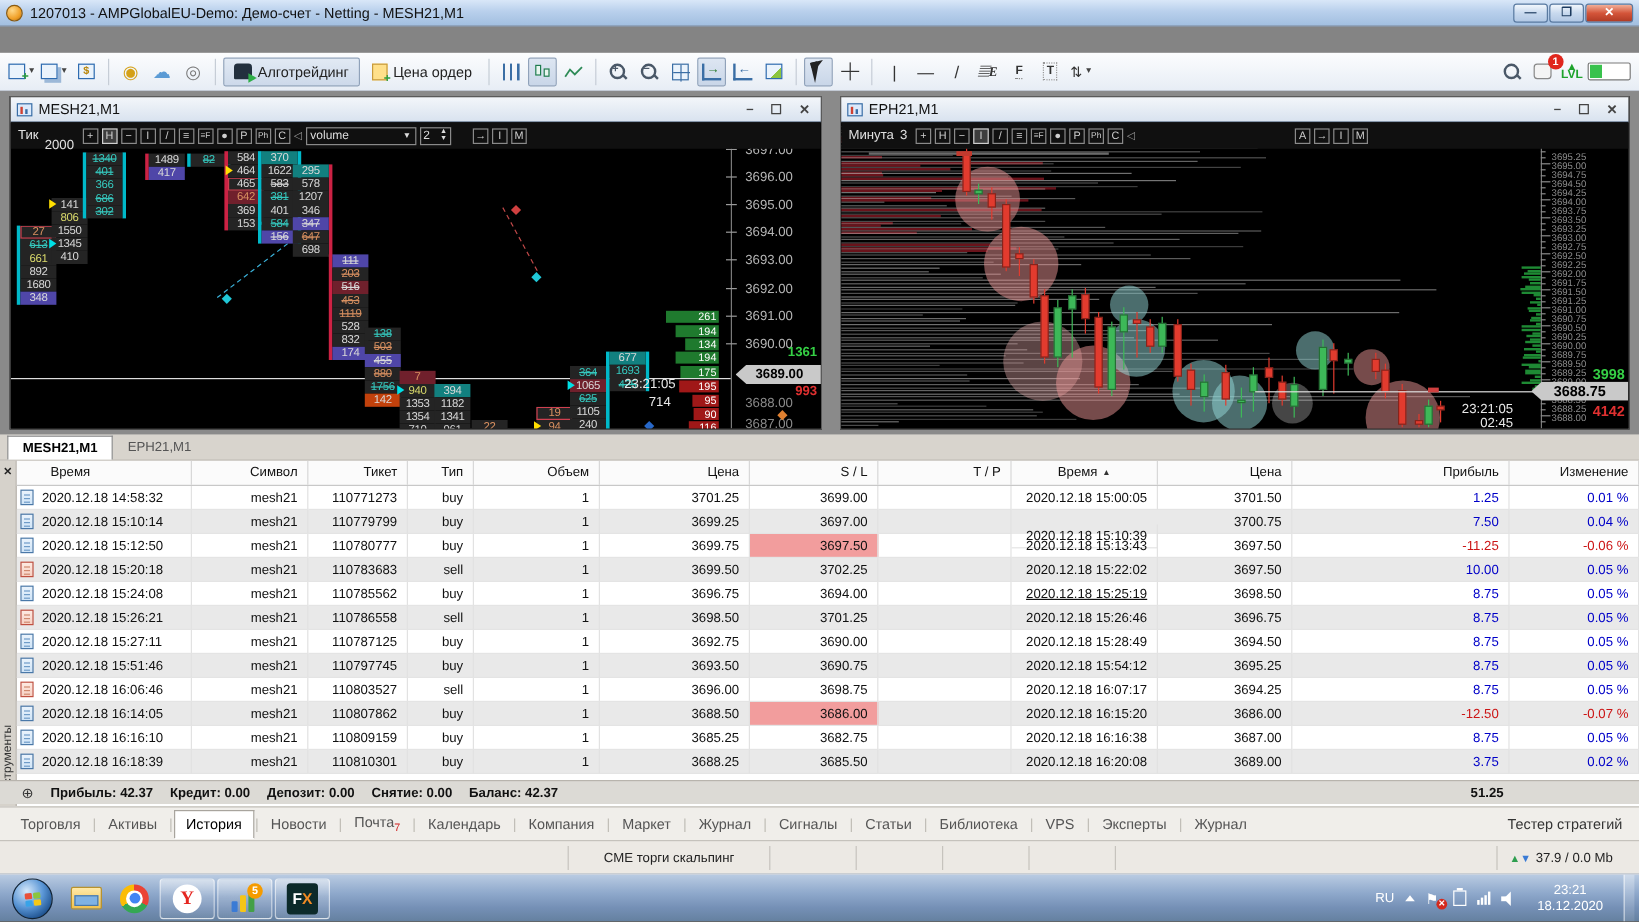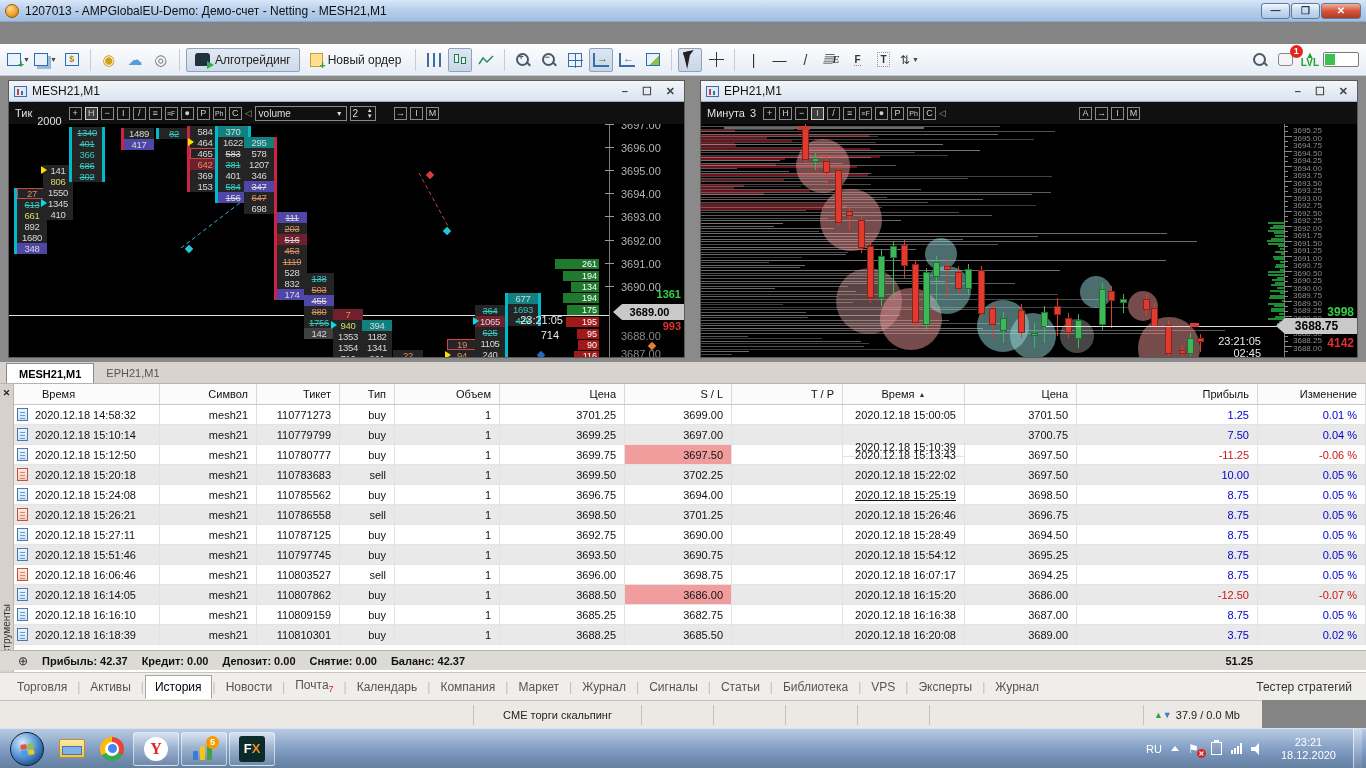--- a/index.html
+++ b/index.html
@@ -106,21 +106,21 @@
 #summary{position:absolute;left:0;top:266px;width:1366px;height:20px;background:#dcdad5;border-top:1px solid #b8b4ad;display:flex;align-items:center;font:bold 11px "Liberation Sans",sans-serif;color:#111;padding-left:18px;gap:14px}
 #sumright{position:absolute;right:113px;font-weight:bold}
 
 #bottomtabs{position:absolute;left:0;top:672px;width:1366px;height:28px;background:#f0eeea;border-top:1px solid #c8c5bf;display:flex;align-items:center;font-size:12px;color:#555;padding-left:8px}
 .btab{padding:4px 9px;position:relative}
 .btab.active{background:#fff;border:1px solid #a8a49d;border-bottom:1px solid #fff;color:#000}
 .bsep{color:#c0bdb6;padding:0 1px}
 .mailn{color:#d02020;font-size:9px;vertical-align:sub}
 #tester{margin-left:auto;padding-right:14px;color:#333}
 
-#statusbar{position:absolute;left:0;top:700px;width:1262px;height:28px;background:#ece9e4;border-top:1px solid #c5c2bc;display:flex;align-items:center;font-size:11px;color:#222}
+#statusbar{position:absolute;left:0;top:700px;width:1366px;height:28px;background:#ece9e4;border-top:1px solid #c5c2bc;display:flex;align-items:center;font-size:11px;color:#222}
 .scell{height:20px;border-left:1px solid #c6c3bd;display:flex;align-items:center;justify-content:center}
 #traffic{margin-left:auto;display:flex;align-items:center;gap:4px;padding-right:22px;height:20px;border-left:1px solid #c6c3bd;padding-left:10px}
 .tico{font-size:9px}
 
 #taskbar{position:absolute;left:0;top:728px;width:1366px;height:40px;background:linear-gradient(#b9cbe2,#8ea8cb 40%,#7590b6 70%,#64809f);border-top:1px solid #d7e2f0;display:flex;align-items:center}
 #orb{width:34px;height:34px;border-radius:50%;margin:0 8px 0 10px;background:radial-gradient(circle at 35% 30%,#d5e8fa,#5a96d6 45%,#1c4f8c 80%,#0a2c55);border:1px solid #123;position:relative}
 .flag{position:absolute;left:10px;top:11px;width:14px;height:12px;transform:rotate(-6deg)}
 .flag i{position:absolute;width:6px;height:5px;border-radius:1px}
 .tkico{width:40px;height:34px;display:flex;align-items:center;justify-content:center}
 .tkbtn{width:46px;height:34px;margin:0 1px;border:1px solid rgba(255,255,255,.55);border-radius:3px;background:linear-gradient(rgba(255,255,255,.5),rgba(255,255,255,.18) 45%,rgba(255,255,255,.06));display:flex;align-items:center;justify-content:center}
@@ -190,21 +190,21 @@
       <div class="tbtn">
         <span style="color:#777;font-size:15px">◎</span>
       </div>
       <div class="tsep"></div>
       <div class="lblbtn pressed">
         <span class="ic ic-algo"></span>
         <span>Алготрейдинг</span>
       </div>
       <div class="lblbtn">
         <span class="ic ic-doc plus"></span>
-        <span>Новый ордер</span>
+        <span>Цена ордер</span>
       </div>
       <div class="tsep"></div>
       <div class="tbtn">
         <span class="ic ic-bars"></span>
       </div>
       <div class="tbtn pressed">
         <span class="ic ic-candles">
           <i style="left:2px;top:2px;height:9px"></i>
           <i style="left:9px;top:5px;height:7px"></i>
         </span>
@@ -418,21 +418,21 @@
             <div class="fpcell">528</div>
             <div class="fpcell">832</div>
             <div class="fpcell" style="background: rgb(79, 70, 168);">174</div>
           </div>
           <div class="fpcol" style="left: 295px; top: 171px;">
             <div class="fpcell" style="color: rgb(53, 200, 190); text-decoration: line-through;">138</div>
             <div class="fpcell" style="color: rgb(216, 144, 96); text-decoration: line-through;">503</div>
             <div class="fpcell" style="background: rgb(79, 70, 168); text-decoration: line-through;">455</div>
             <div class="fpcell" style="color: rgb(216, 144, 96); text-decoration: line-through;">880</div>
             <div class="fpcell" style="color: rgb(53, 200, 190); text-decoration: line-through;">1756</div>
-            <div class="fpcell" style="background: #404040;">142</div>
+            <div class="fpcell" style="background: #c2410c;">142</div>
           </div>
           <div class="fpcol" style="left: 324px; top: 207px;">
             <div class="fpcell" style="color: rgb(216, 144, 96); background: rgb(112, 32, 44);">7</div>
             <div class="fpcell" style="color: rgb(216, 216, 106);">940<span class="mk cl"></span></div>
             <div class="fpcell">1353</div>
             <div class="fpcell">1354</div>
             <div class="fpcell">710</div>
           </div>
           <div class="fpcol" style="left: 353px; top: 218px;">
             <div class="fpcell" style="background: rgb(18, 128, 127);">394</div>

